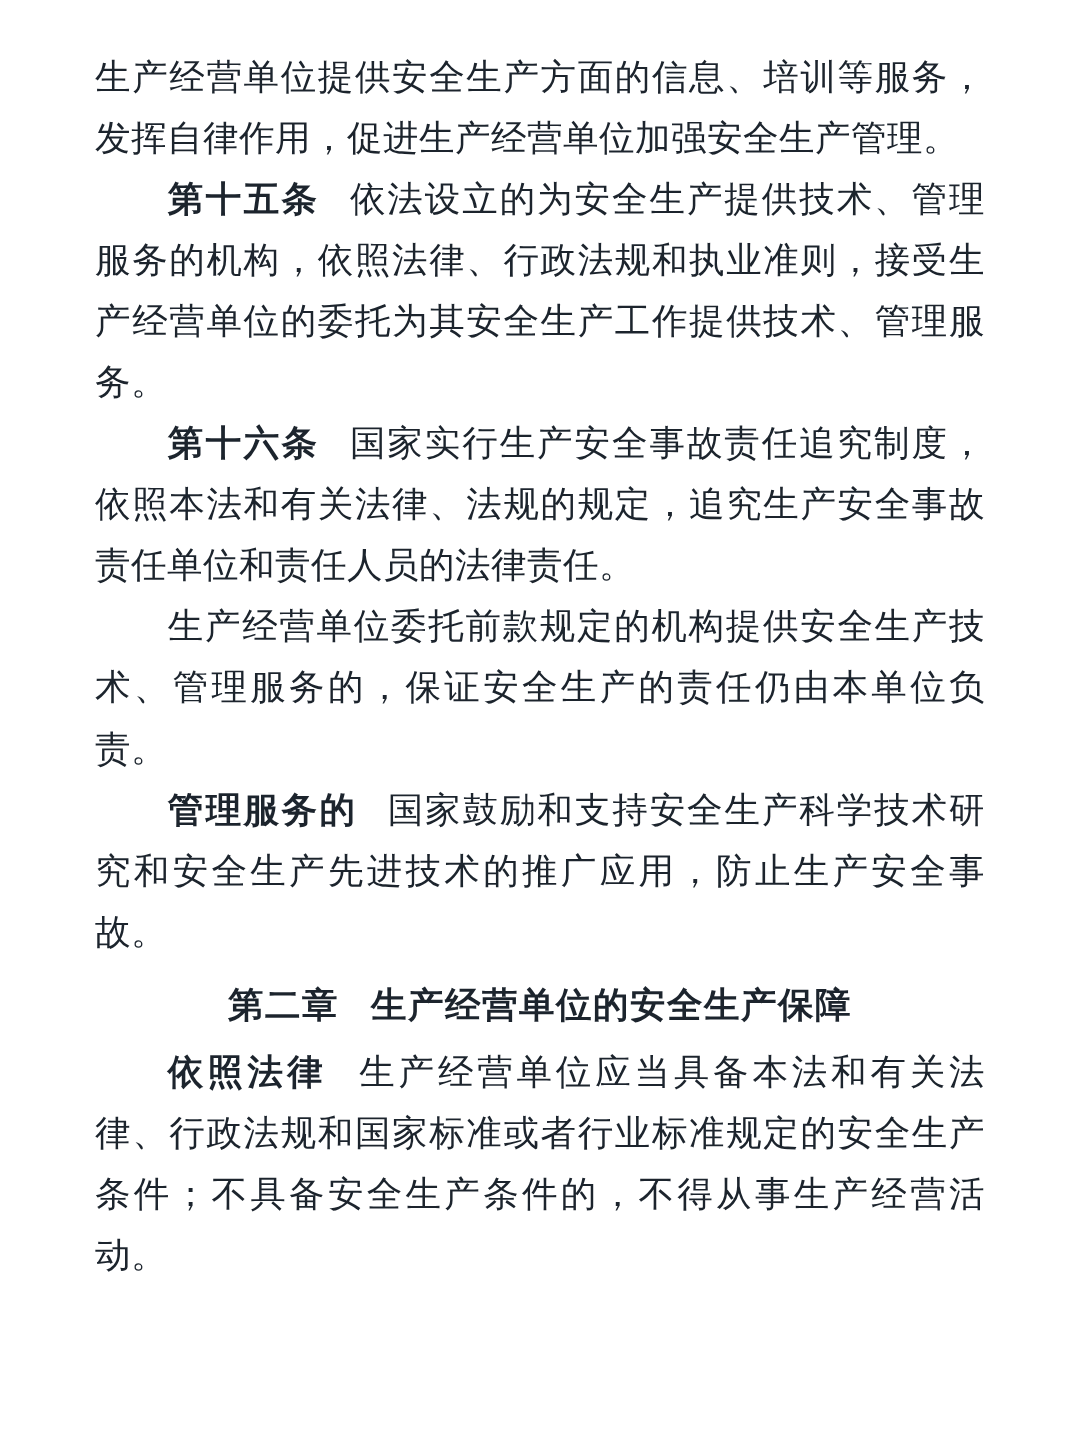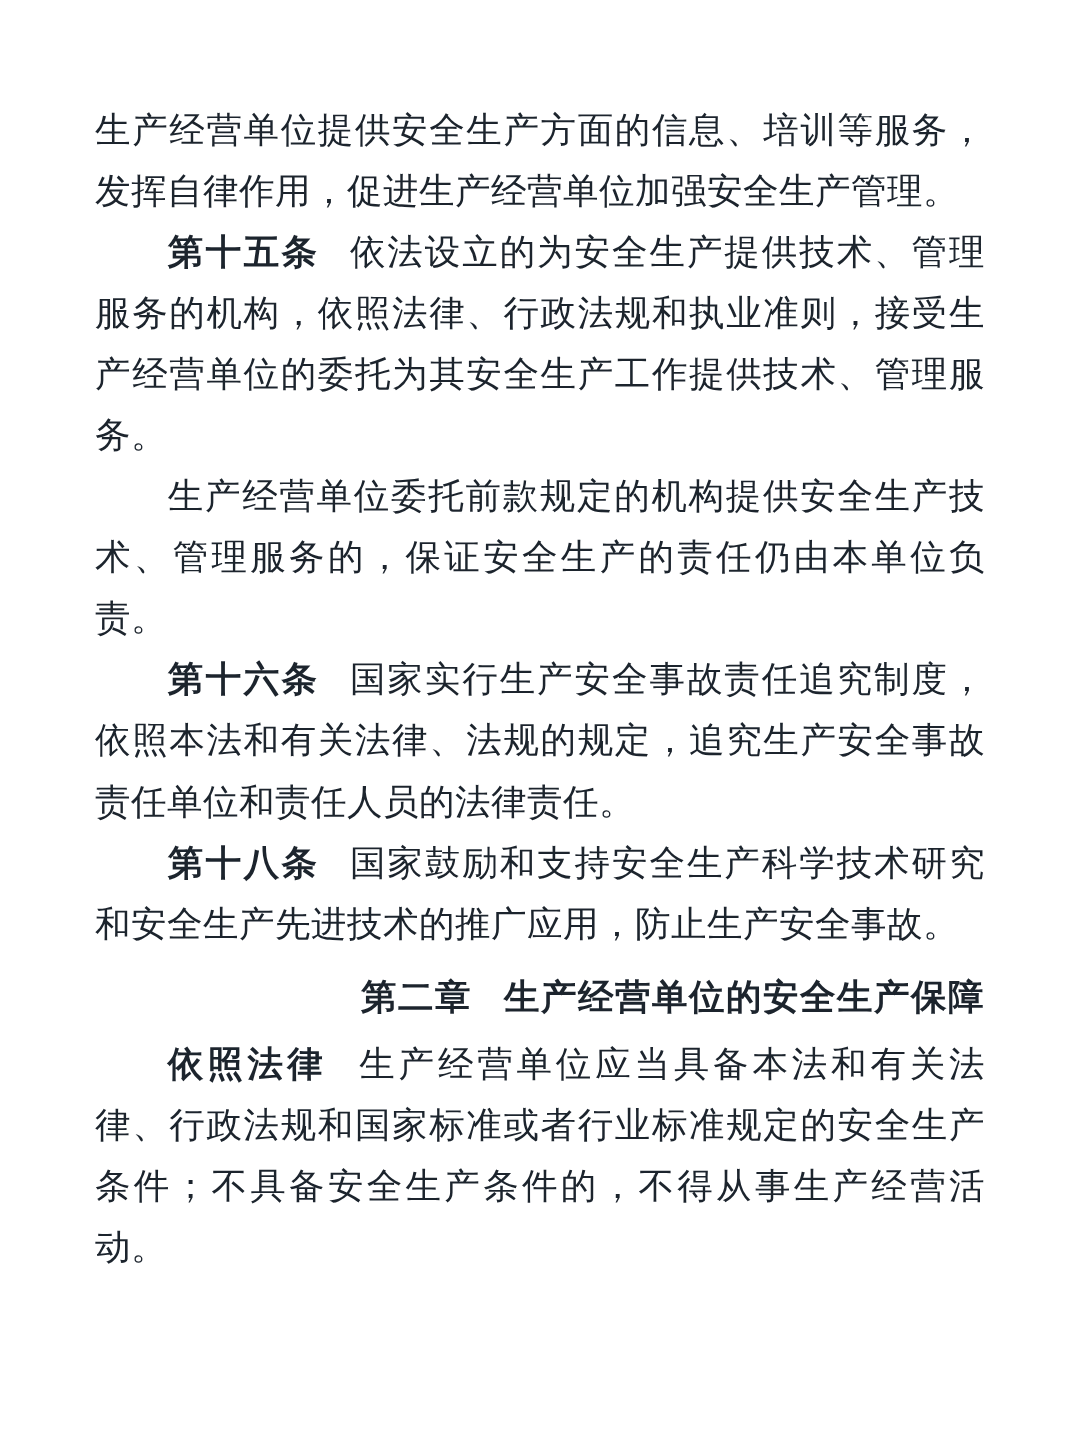--- a/index.html
+++ b/index.html
@@ -12,21 +12,21 @@
     background: #ffffff;
     font-family: "Liberation Serif", "DejaVu Serif", serif;
     color: #1b232c;
     overflow: hidden;
   }
   .page {
     position: relative;
     width: 1080px;
     height: 1449px;
     box-sizing: border-box;
-    padding: 100px 95px 40px 95px;
+    padding: 47px 95px 40px 95px;
     background: #ffffff;
   }
   .doc-body {
     font-size: 35.5px;
     line-height: 1.72;
     letter-spacing: 0.5px;
     text-align: justify;
     text-justify: inter-ideograph;
     color: #1c242d;
   }
@@ -43,21 +43,21 @@
     letter-spacing: 1px;
   }
   .gap-after {
     margin-right: 0.55em;
     margin-top: 8px;
   }
   h2.chapter-title {
     margin: 12px 0 6px 0;
     font-size: 35.5px;
     font-weight: bold;
-    text-align: right;
+    text-align: center;
     letter-spacing: 1.5px;
     line-height: 1.72;
   }
   .chapter-title .chap-gap {
     display: inline-block;
     width: 0.9em;
   }
 </style>
 </head>
 <body>
@@ -68,31 +68,31 @@
     <p class="para">
       <span>生产经营单位提供安全生产方面的信息、培训等服务，发挥自律作用，促进生产经营单位加强安全生产管理。</span>
     </p>
 
     <p class="indent">
       <span class="article-label gap-after">第十五条</span>
       <span>依法设立的为安全生产提供技术、管理服务的机构，依照法律、行政法规和执业准则，接受生产经营单位的委托为其安全生产工作提供技术、管理服务。</span>
     </p>
 
     <p class="indent">
-      <span>生产经营单位委托前款规定的机构提供安全生产技术、管理服务的，保证安全生产的责任仍由本单位负责。</span>
-    </p>
-
-    <p class="indent">
       <span class="article-label gap-after">第十六条</span>
       <span>国家实行生产安全事故责任追究制度，依照本法和有关法律、法规的规定，追究生产安全事故责任单位和责任人员的法律责任。</span>
     </p>
 
+    <p class="indent">
+      <span>生产经营单位委托前款规定的机构提供安全生产技术、管理服务的，保证安全生产的责任仍由本单位负责。</span>
+    </p>
+
 
     <p class="indent">
-      <span class="article-label gap-after">第十八条</span>
+      <span class="article-label gap-after">管理服务的</span>
       <span>国家鼓励和支持安全生产科学技术研究和安全生产先进技术的推广应用，防止生产安全事故。</span>
     </p>
 
 
     <h2 class="chapter-title">
       <span>第二章</span><span class="chap-gap"></span><span>生产经营单位的安全生产保障</span>
     </h2>
 
     <p class="indent">
       <span class="article-label gap-after">依照法律</span>

